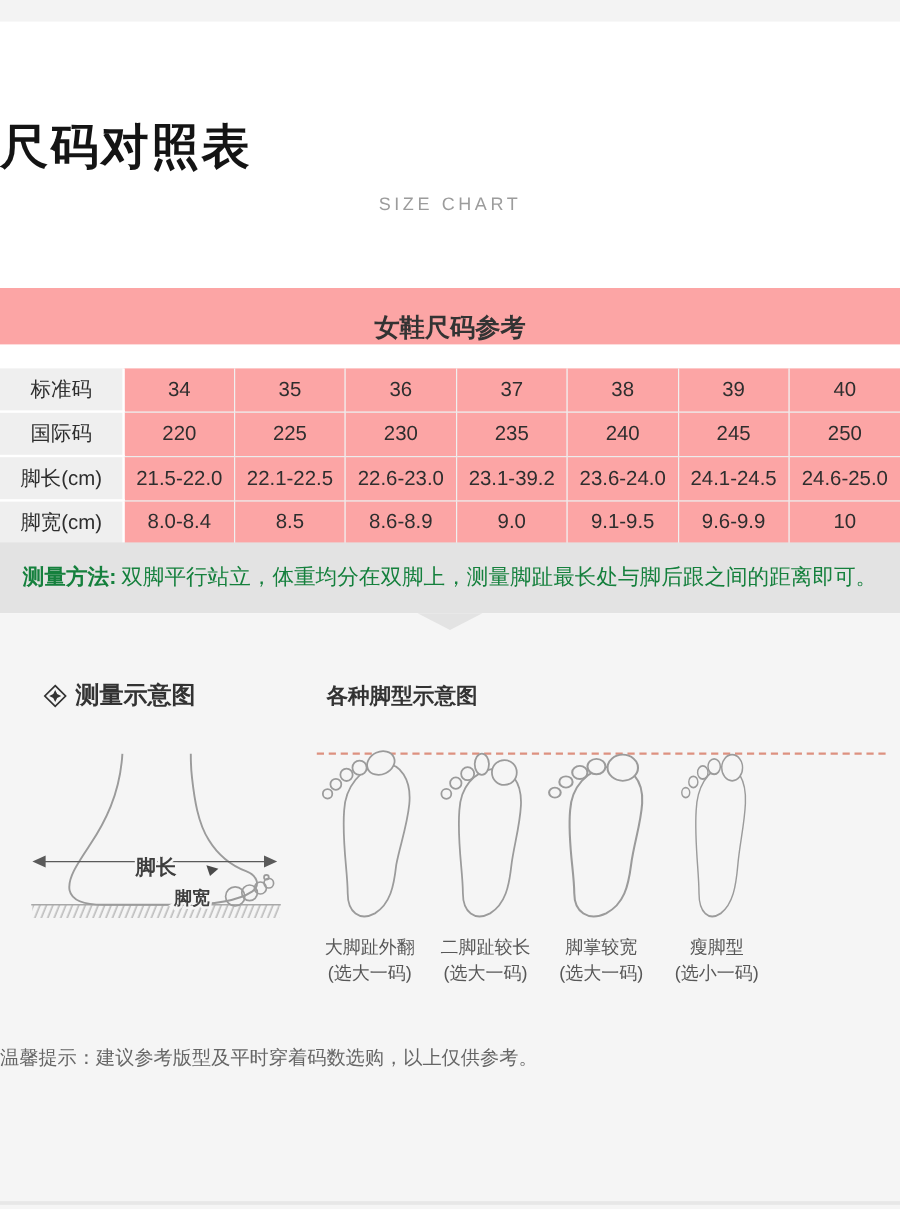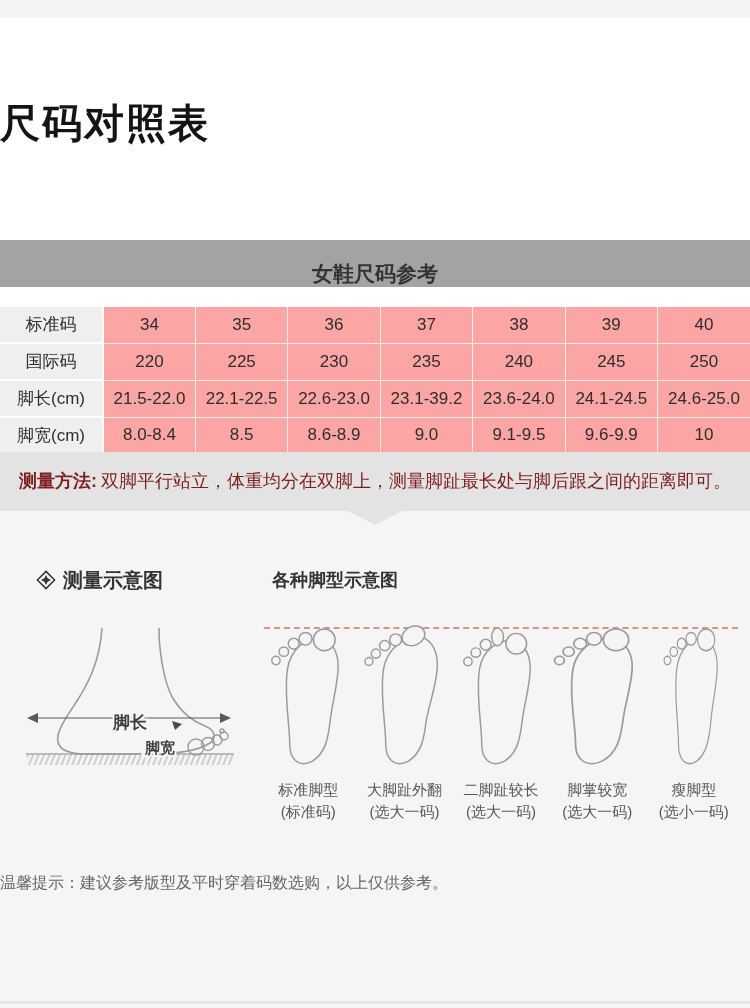--- a/index.html
+++ b/index.html
@@ -12,21 +12,21 @@
   .top-strip{position:absolute;top:0;left:0;width:100%;height:18px;background:#f3f3f3;}
   .main-title{
     position:absolute;top:97px;left:0;width:100%;text-align:left;
     font-size:40px;font-weight:bold;color:#141414;letter-spacing:2px;line-height:52px;
   }
   .sub-title{
     position:absolute;top:161px;left:0;width:100%;text-align:center;
     font-size:15px;color:#9c9c9c;letter-spacing:3px;line-height:20px;
   }
   .table-title-bar{
-    position:absolute;top:240px;left:0;width:100%;height:47px;background:#a3a3a3;
+    position:absolute;top:240px;left:0;width:100%;height:47px;background:#fca5a5;
     line-height:67px;text-align:center;font-size:21px;font-weight:bold;color:#333333;
   }
   table.size-table{
     position:absolute;top:307px;left:0;width:750px;
     border-collapse:collapse;table-layout:fixed;
   }
   table.size-table th,table.size-table td{
     height:35px;padding:0;text-align:center;vertical-align:middle;
     font-size:17px;color:#2e2e2e;font-weight:normal;
   }
@@ -34,21 +34,21 @@
     background:#efefef;border-right:2px solid #ffffff;border-bottom:2px solid #ffffff;
   }
   table.size-table td{
     background:#fca5a5;border-right:1px solid #f0f0f0;border-bottom:1px solid #ececec;
   }
   table.size-table td:last-child{border-right:none;}
   table.size-table tr:last-child td,
   table.size-table tr:last-child th{border-bottom:none;}
   .measure-bar{
     position:absolute;top:452px;left:0;width:100%;height:59px;background:#e3e3e3;
-    line-height:59px;text-align:center;font-size:18px;color:#7f1d1d;white-space:nowrap;
+    line-height:59px;text-align:center;font-size:18px;color:#15803d;white-space:nowrap;
   }
   .measure-bar .prefix{font-weight:bold;margin-right:4px;}
   .lower-section{position:absolute;top:511px;left:0;width:100%;height:497px;background:#f5f5f5;}
   .pointer-triangle{
     position:absolute;top:511px;left:50%;margin-left:-27px;width:0;height:0;
     border-left:27px solid transparent;border-right:27px solid transparent;
     border-top:14px solid #e3e3e3;
   }
   .heading-left{
     position:absolute;top:568px;left:36px;display:flex;align-items:center;gap:7px;
@@ -75,20 +75,21 @@
   .bottom-line{position:absolute;top:1001px;left:0;width:100%;height:3px;background:#e7e7e7;}
 </style>
 </head>
 <body>
 
 <div class="page">
 
   <div class="top-strip"></div>
 
   <div class="main-title">尺码对照表</div>
+  <div class="sub-title">SIZE CHART</div>
 
   <div class="table-title-bar">
     <span>女鞋尺码参考</span>
   </div>
 
   <table class="size-table">
     <colgroup>
         <col style="width:103px">
         <col>
         <col>
@@ -184,34 +185,20 @@
       <path d="M148,93 l10,3 -7,6 Z" fill="#4a4a4a"></path>
     </g>
     <text x="106" y="100" text-anchor="middle" font-size="17" font-weight="bold" fill="#3e3e3e" stroke="#f5f5f5" stroke-width="4" style="paint-order:stroke">脚长</text>
     <text x="136" y="125" text-anchor="middle" font-size="15" font-weight="bold" fill="#3e3e3e" stroke="#f5f5f5" stroke-width="4" style="paint-order:stroke">脚宽</text>
   </svg>
 
   <div class="toe-dash-line"></div>
 
   <div class="feet-row">
 
-    <div class="foot-fig">
-      <svg class="foot" viewBox="0 0 92 150">
-        <g fill="#f5f5f5" stroke="#9b9b9b" stroke-width="1.5">
-          <path d="M24,52 C25,32 36,18 52,15 C68,13 77,27 76,46 C75,64 70,80 68,98 C66,116 63,131 50,139 C37,146 27,138 27,122 C27,104 22,78 24,52 Z"></path>
-          <circle cx="62" cy="16" r="11"></circle>
-          <circle cx="43" cy="15" r="6.5"></circle>
-          <circle cx="31" cy="20" r="5.5"></circle>
-          <circle cx="21" cy="28" r="4.8"></circle>
-          <circle cx="13" cy="37" r="4.2"></circle>
-        </g>
-      </svg>
-      <div class="foot-name">标准脚型</div>
-      <div class="foot-advice">(标准码)</div>
-    </div>
 
     <div class="foot-fig">
       <svg class="foot" viewBox="0 0 92 150">
         <g fill="#f5f5f5" stroke="#9b9b9b" stroke-width="1.5">
           <path d="M24,52 C25,32 38,16 56,13 C72,11 81,27 79,47 C77,66 71,82 68,98 C66,116 63,131 50,139 C37,146 27,138 27,122 C27,104 22,78 24,52 Z"></path>
           <ellipse cx="55" cy="12" rx="12" ry="9.5" transform="rotate(-25 55 12)"></ellipse>
           <circle cx="37" cy="16" r="6"></circle>
           <circle cx="26" cy="22" r="5.2"></circle>
           <circle cx="17" cy="30" r="4.6"></circle>
           <circle cx="10" cy="38" r="4"></circle>

